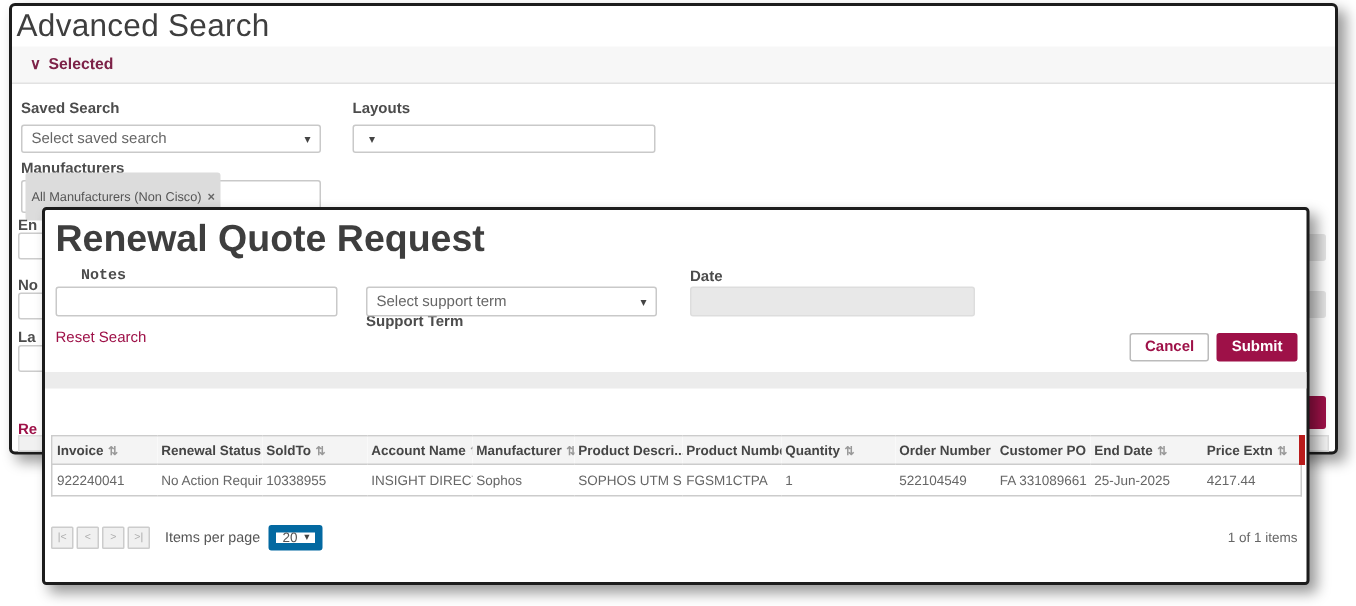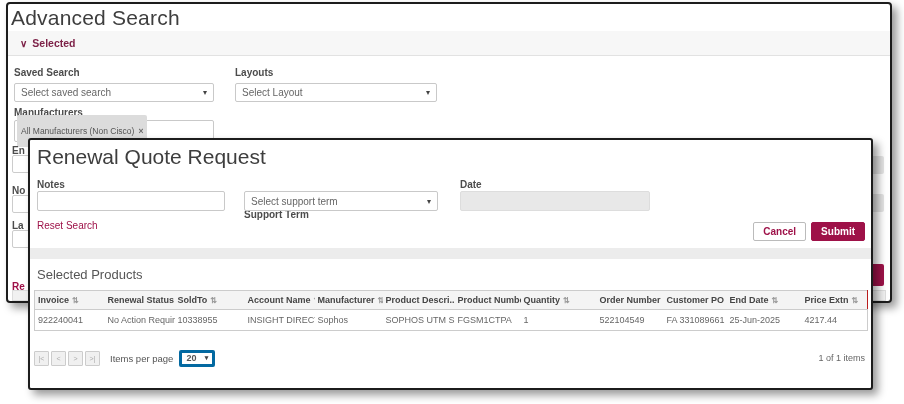--- a/index.html
+++ b/index.html
@@ -41,21 +41,21 @@
   .clip-link { position:absolute; left:4px; width:22px; overflow:hidden; font-size:10px;
                color:#9e1148; font-weight:bold; white-space:nowrap; }
   .frag-input { position:absolute; right:6px; width:130px; height:18px; background:#e4e4e4;
                 border-radius:2px; }
   .frag-btn { position:absolute; right:6px; top:260px; width:70px; height:22px; background:#9e1148;
               border-radius:2px; }
   .frag-gridhead { position:absolute; left:4px; right:4px; top:286px; height:11px; background:#f1f1f1;
                    border:1px solid #ddd; }
 
   
-  .modal-title { position:absolute; left:7px; top:5px; font-size:21px; font-weight:400; color:#3e3e3e; }
+  .modal-title { position:absolute; left:7px; top:5px; font-size:25px; font-weight:700; color:#3e3e3e; }
   .m-label { position:absolute; font-size:10px; font-weight:bold; color:#4c4c4c; }
   .m-input { position:absolute; height:20px; border:1px solid #c9c9c9; border-radius:2px;
              background:#fff; font-size:10px; color:#555; padding:0 5px;
              font-family:"Liberation Sans", sans-serif; }
   .m-input.disabled { background:#e8e8e8; border-color:#ddd; }
   .reset-link { position:absolute; left:7px; top:80px; font-size:10px; color:#9e1148;
                 cursor:pointer; }
   .actions { position:absolute; right:6px; top:82px; display:flex; gap:5px; }
   .btn { font-size:10px; font-weight:bold; border-radius:2px; padding:3px 9px; cursor:pointer;
          font-family:"Liberation Sans", sans-serif; }
@@ -63,36 +63,36 @@
   .btn-submit { background:#9e1148; color:#fff; border:1px solid #9e1148; }
   .divider { position:absolute; left:0; right:0; top:108px; height:11px; background:#ececec; }
   .sp-heading { position:absolute; left:7px; top:127px; font-size:13px; font-weight:400; color:#555; }
 
   .grid { position:absolute; left:4px; top:150px; width:833px; border-collapse:collapse;
           table-layout:fixed; }
   .grid th { background:#f4f4f4; border:1px solid #ccc; border-left:none; border-right:none;
              font-size:9px; font-weight:bold; color:#454545; text-align:left; padding:4px 3px;
              white-space:nowrap; overflow:hidden; cursor:pointer; }
   .grid th:first-child { border-left:1px solid #ccc; }
-  .grid th:last-child { border-right:1px solid #b91c1c; }
+  .grid th:last-child { border-right:4px solid #b91c1c; }
   .grid td { border-bottom:1px solid #ccc; font-size:9px; color:#666; padding:5px 3px;
              white-space:nowrap; overflow:hidden; }
   .grid td:first-child { border-left:1px solid #ccc; }
   .grid td:last-child { border-right:1px solid #ccc; }
   .sort-ic { font-size:8px; color:#999; margin-left:3px; }
 
   .pager { position:absolute; left:4px; right:6px; top:206px; height:24px; display:flex;
            align-items:center; }
   .pg-btn { width:15px; height:15px; background:#f0f0f0; border:1px solid #ccc; color:#aaa;
             font-size:7px; display:flex; align-items:center; justify-content:center;
             margin-right:2px; border-radius:1px; cursor:default; }
   .pg-label { font-size:9.5px; color:#555; margin:0 6px 0 8px; }
-  .pg-select { width:36px; height:17px; border:3px solid #0369a1; border-radius:2px; background:#fff;
+  .pg-select { width:36px; height:17px; border:5px solid #0369a1; border-radius:2px; background:#fff;
                display:flex; align-items:center; justify-content:space-between; padding:0 4px;
-               cursor:pointer;font-weight:bold; }
+               cursor:pointer; }
   .pg-select .sel-text { font-size:9px; color:#555; }
   .pg-select .caret { font-size:7px; color:#444; }
   .pg-summary { margin-left:auto; font-size:9px; color:#666; }
 </style>
 </head>
 <body>
 
 <div class="canvas">
 
   <section class="window bg-window">
@@ -104,21 +104,20 @@
     </div>
 
     <span class="flabel2" style="left:6px; top:63px;">Saved Search</span>
     <div class="fake-select" style="left:6px; top:79px; width:200px;">
       <span class="sel-text">Select saved search</span>
       <span class="caret">▾</span>
     </div>
 
     <span class="flabel2" style="left:227px; top:63px;">Layouts</span>
     <div class="fake-select" style="left:227px; top:79px; width:202px;">
-      <span class="sel-text">Select Layout</span>
       <span class="caret">▾</span>
     </div>
 
     <span class="flabel2" style="left:6px; top:103px;">Manufacturers</span>
     <div class="multi-box">
       <span class="tag">
         <span>All Manufacturers (Non Cisco)</span>
         <span class="tag-x">×</span>
       </span>
     </div>
@@ -133,41 +132,40 @@
 
     <div class="frag-input" style="top:152px;"></div>
     <div class="frag-input" style="top:190px;"></div>
     <div class="frag-btn"></div>
     <div class="frag-gridhead"></div>
   </section>
 
   <section class="window modal">
     <h2 class="modal-title">Renewal Quote Request</h2>
 
-    <span class="m-label" style="left:7px; top:39px;">Notes</span>
+    <span class="m-label" style="left:24px; top:39px;font-family:Liberation Mono, monospace;">Notes</span>
     <input class="m-input" style="left: 7px; top: 51px; width: 188px;" value="">
 
     <span class="m-label" style="left:214px; top:39px;margin-top:30px;">Support Term</span>
     <div class="fake-select" style="left:214px; top:51px; width:194px; height:20px;">
       <span class="sel-text">Select support term</span>
       <span class="caret">▾</span>
     </div>
 
     <span class="m-label" style="left:430px; top:39px;">Date</span>
     <input class="m-input disabled" style="left: 430px; top: 51px; width: 190px;" disabled="" value="">
 
     <a class="reset-link">Reset Search</a>
 
     <div class="actions">
       <button class="btn btn-cancel">Cancel</button>
       <button class="btn btn-submit">Submit</button>
     </div>
 
     <div class="divider"></div>
-    <h3 class="sp-heading">Selected Products</h3>
 
     <table class="grid">
       <colgroup>
         <col style="width:70px">
           <col style="width:70px">
           <col style="width:70px">
           <col style="width:70px">
         <col style="width:68px">
           <col style="width:72px">
           <col style="width:66px">

